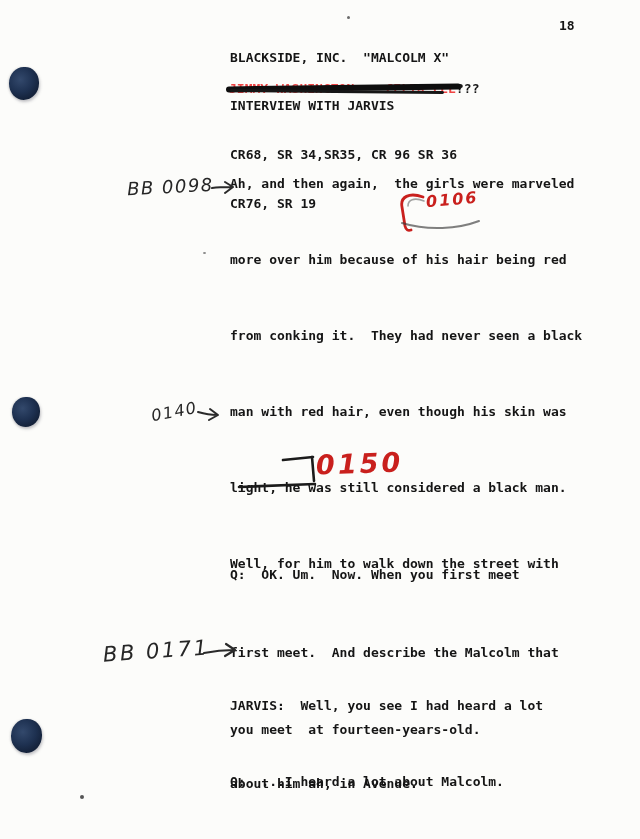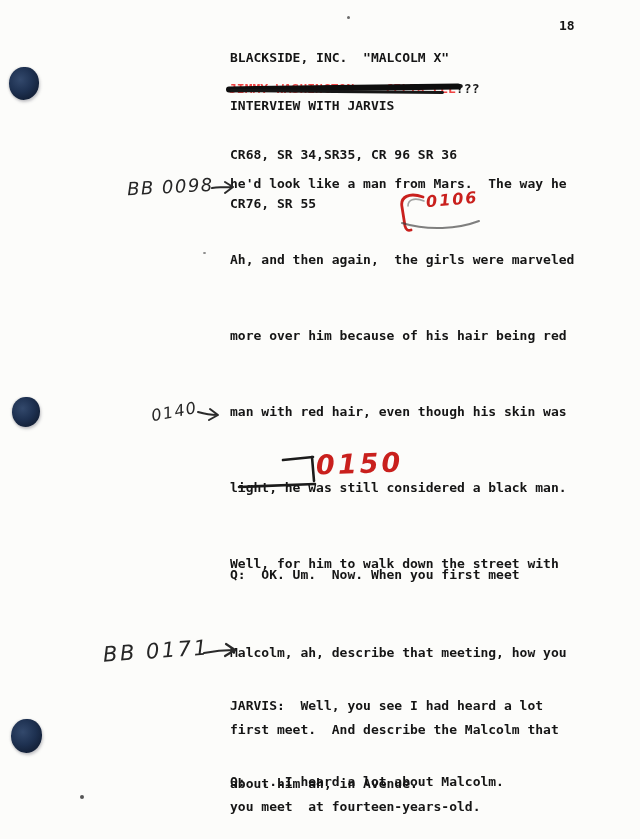--- a/index.html
+++ b/index.html
@@ -62,43 +62,42 @@
 <div class="page">
 
   <div class="punch punch-1"></div>
   <div class="punch punch-2"></div>
   <div class="punch punch-3"></div>
 
   <div class="header-block type">
     <div class="line">BLACKSIDE, INC.  "MALCOLM X"</div>
     <div class="line">INTERVIEW WITH JARVIS</div>
     <div class="line">CR68, SR 34,SR35, CR 96 SR 36</div>
-    <div class="line">CR76, SR 55</div>
+    <div class="line">CR76, SR 19</div>
   </div>
   <div class="page-number type">18</div>
 
   <div class="struck-wrap type"><span class="struck-text">JIMMY WASHINGTON    CELIA LEE</span><span>???</span></div>
 
   <div class="para para-1 type">
-    <div class="line">he'd look like a man from Mars.  The way he</div>
     <div class="line">Ah, and then again,  the girls were marveled</div>
     <div class="line">more over him because of his hair being red</div>
+    <div class="line">from conking it.  They had never seen a black</div>
     <div class="line">man with red hair, even though his skin was</div>
     <div class="line">light, he was still considered a black man.</div>
     <div class="line">Well, for him to walk down the street with</div>
     
     
     
     
     
   </div>
 
   <div class="para para-2 type">
     <div class="line">Q:  OK. Um.  Now. When you first meet</div>
-    <div class="line">Malcolm, ah, describe that meeting, how you</div>
     <div class="line">first meet.  And describe the Malcolm that</div>
     <div class="line">you meet  at fourteen-years-old.</div>
   </div>
 
   <div class="para para-3 type">
     <div class="line">JARVIS:  Well, you see I had heard a lot</div>
     <div class="line">about him ah, in Avenue.</div>
   </div>
 
   <div class="para para-4 type">

